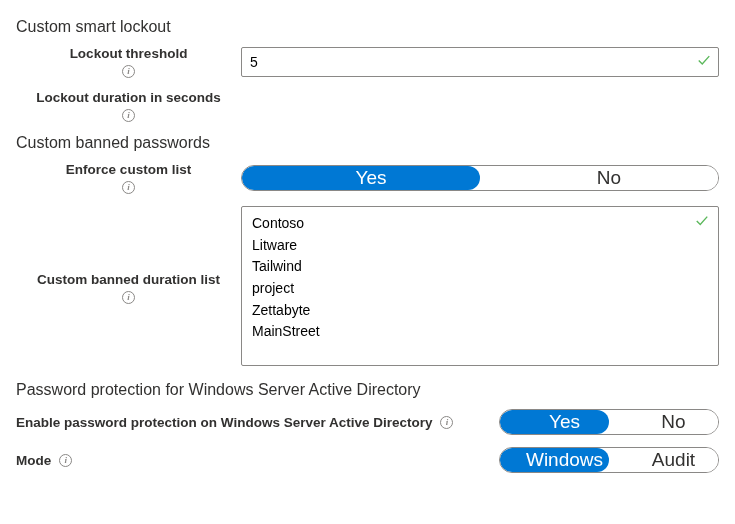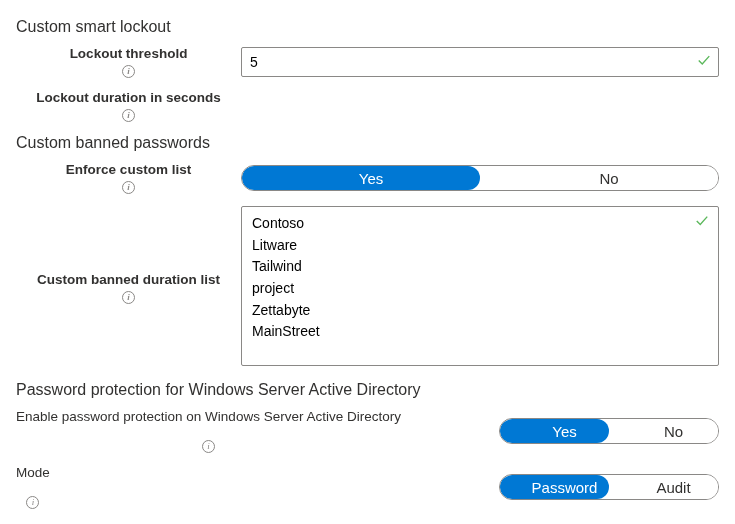--- a/index.html
+++ b/index.html
@@ -92,45 +92,44 @@
     border-radius: 999px;
     overflow: hidden;
     height: 26px;
     cursor: pointer;
   }
   .toggle-half {
     flex: 1;
     display: flex;
     align-items: center;
     justify-content: center;
-    font-size: 15px;
+    font-size: 19px;
     color: #323130;
     background: #fff;
     padding-left: 20px;
   }
   .toggle-half.active {
     background: #0078d4;
     color: #fff;
     border-radius: 999px;
   }
   .toggle-sm { width: 220px; }
   .toggle-lg { width: 100%; }
   .row-inline {
     display: flex;
     align-items: center;
     gap: 8px;
     margin-bottom: 12px;
   }
   .row-inline .inline-label {
-    font-weight: 400;
+    font-weight: 700;
     font-size: 13.5px;
     display: flex;
     align-items: center;
-    gap: 16px;
-    flex-direction: column;
+    gap: 8px;
   }
   svg.check-svg { width: 14px; height: 14px; }
 </style>
 </head>
 <body>
 
 <div class="section-title">Custom smart lockout</div>
 
 <div class="row">
   <div class="label-col">
@@ -204,17 +203,17 @@
   </div>
 </div>
 
 <div class="row-inline">
   <div class="inline-label">
     <span>Mode</span>
     <span class="info-icon">i</span>
   </div>
   <div style="margin-left:auto;">
     <div class="toggle toggle-sm">
-      <div class="toggle-half active">Password</div>
+      <div class="toggle-half active">Windows</div>
       <div class="toggle-half">Audit</div>
     </div>
   </div>
 </div>
 
 </body></html>

